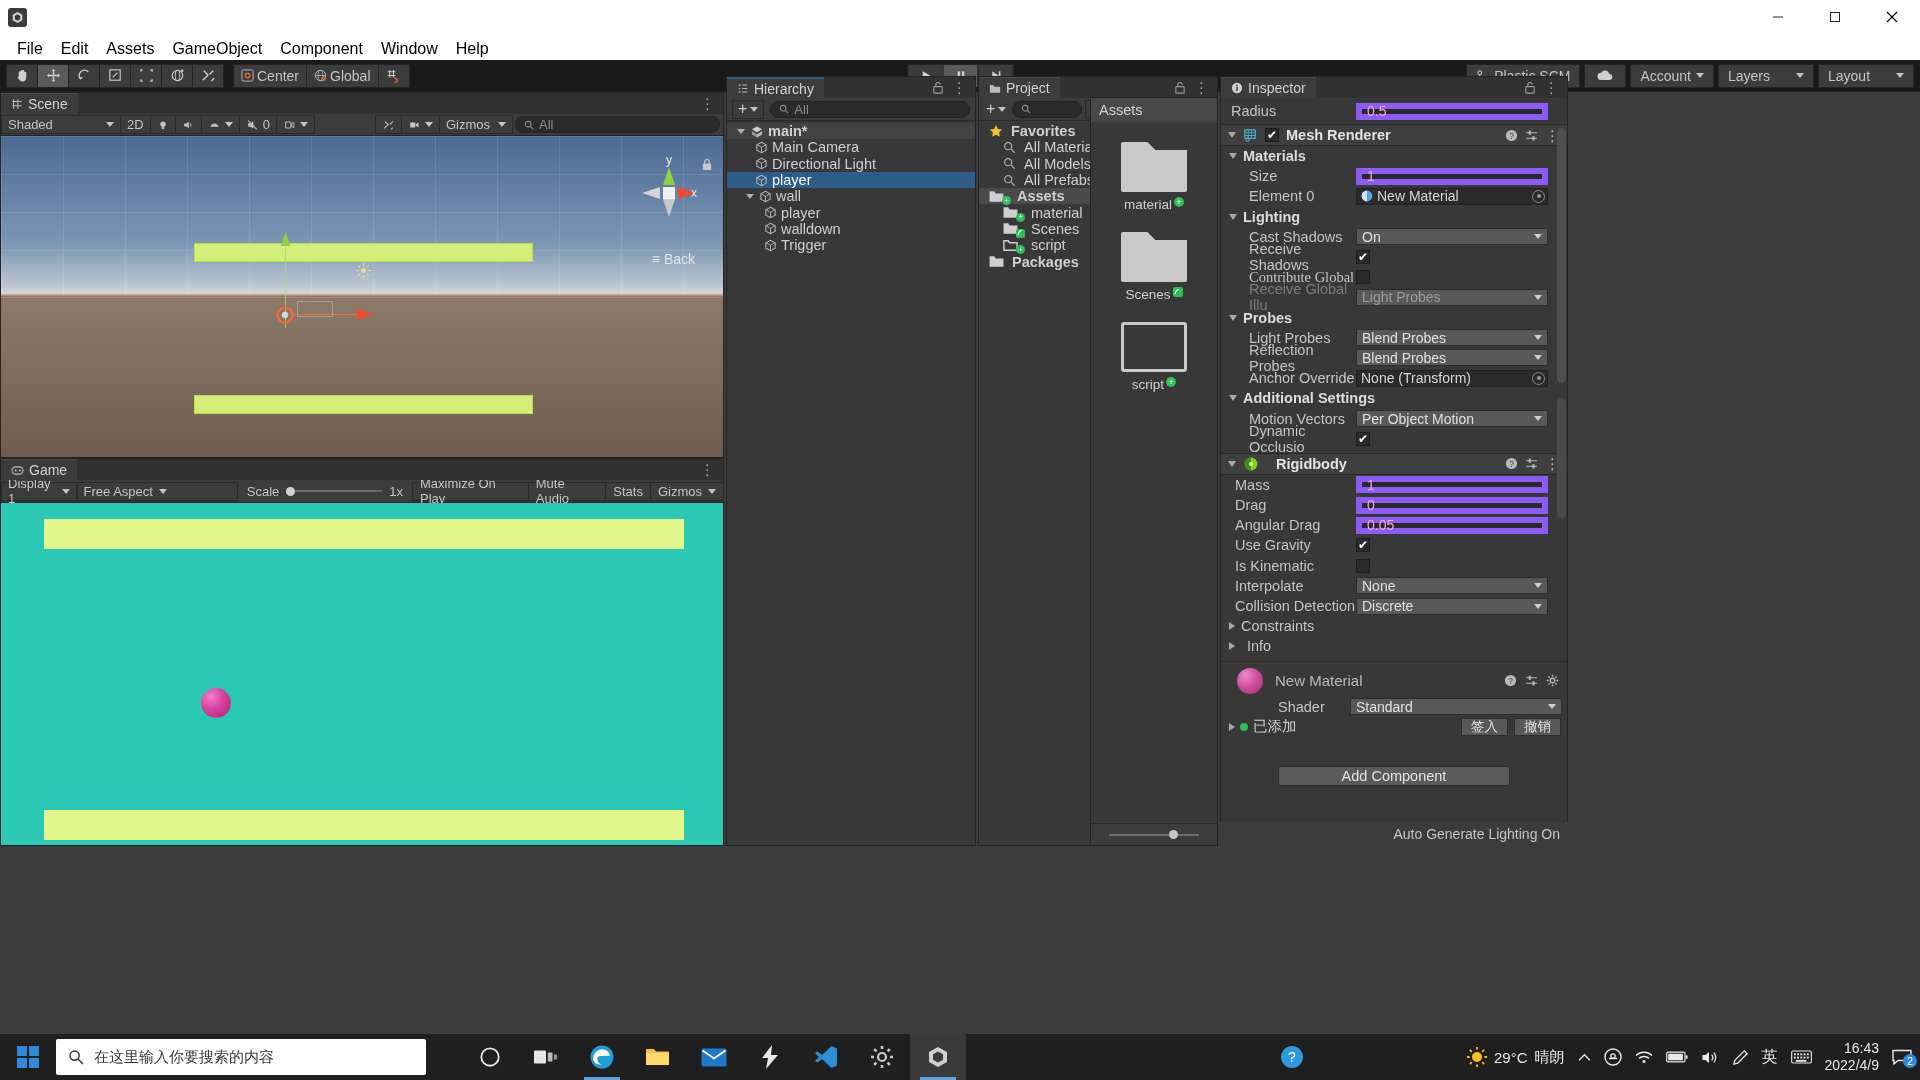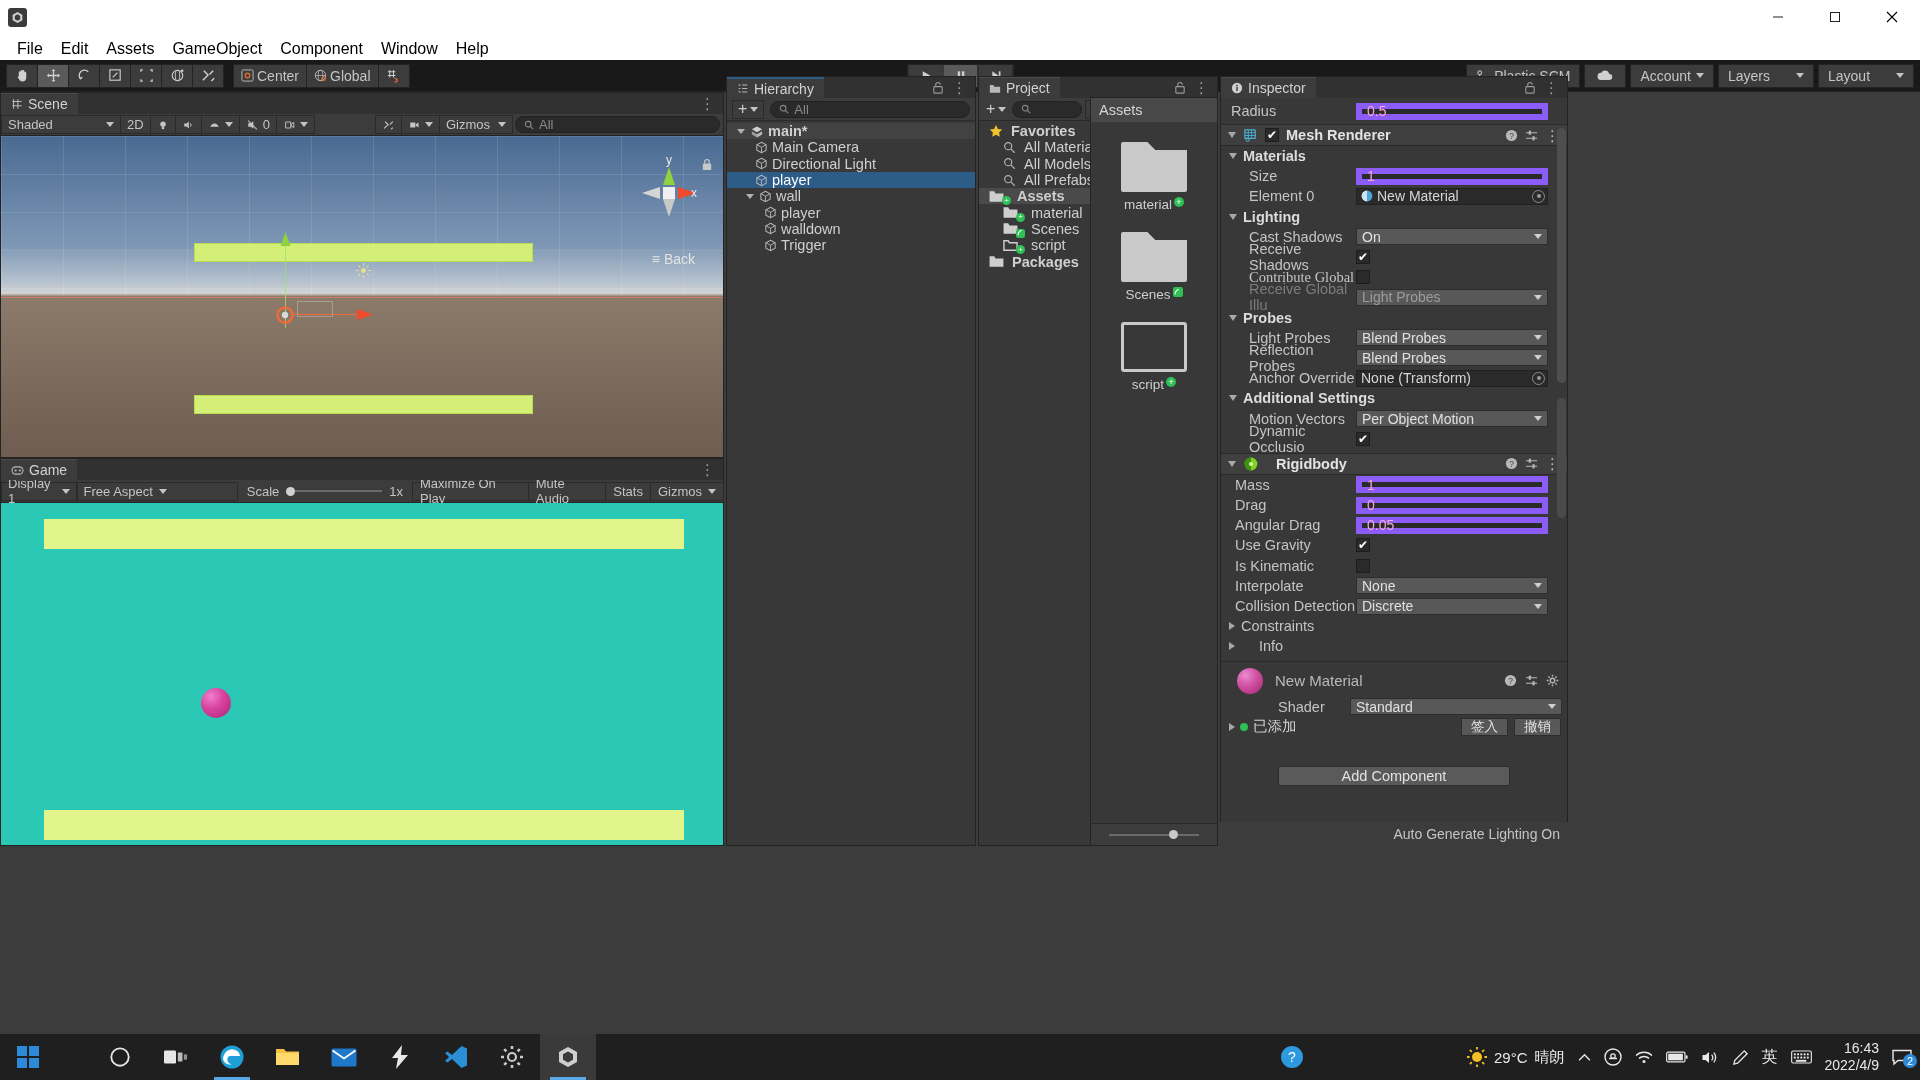--- a/index.html
+++ b/index.html
@@ -1020,21 +1020,21 @@
         <span class="lbl" style="width:121px;">Collision Detection</span>
         <div class="dd" style="width:192px;">
             <span>Discrete</span>
             <span class="arw"></span>
           </div>
       </div>
       <div class="row" style="padding-left:8px;gap:6px;">
         <span class="foldtri r"></span>
         <span>Constraints</span>
       </div>
-      <div class="row" style="padding-left:8px;gap:24px;">
+      <div class="row" style="padding-left:8px;gap:12px;">
         <span class="foldtri r"></span>
         <span>Info</span>
       </div>
 
       <div style="border-top:1px solid #2a2a2a;margin-top:4px;padding-top:6px;position:relative;">
         <div style="display:flex;align-items:center;gap:12px;padding-left:16px;">
           <span class="mat-sphere"></span>
           <span style="color:#b9b9b9;font-size:15px;">New Material</span>
           <span style="margin-left:auto;display:flex;align-items:center;gap:8px;padding-right:8px;color:#b8b8b8;">
             <span>
@@ -1099,20 +1099,27 @@
 
   <div class="taskbar">
     <div class="tb-start">
       <svg width="22" height="22" viewBox="0 0 22 22">
           <rect x="0" y="0" width="10" height="10" fill="#2d8ad8"></rect>
           <rect x="12" y="0" width="10" height="10" fill="#2d8ad8"></rect>
           <rect x="0" y="12" width="10" height="10" fill="#2d8ad8"></rect>
           <rect x="12" y="12" width="10" height="10" fill="#2d8ad8"></rect>
         </svg>
     </div>
+    <div class="tb-search">
+      <svg width="16" height="16" viewBox="0 0 16 16">
+          <circle cx="6.6" cy="6.6" r="4.6" fill="none" stroke="#3a3a3a" stroke-width="1.5"></circle>
+          <path d="M10.2 10.2L15 15" stroke="#3a3a3a" stroke-width="1.5"></path>
+        </svg>
+      <span>在这里输入你要搜索的内容</span>
+    </div>
     <div class="tb-ico" style="margin-left:36px;">
       <svg width="22" height="22" viewBox="0 0 24 24">
           <circle cx="12" cy="12" r="9.5" fill="none" stroke="#e6e6e6" stroke-width="2"></circle>
         </svg>
     </div>
     <div class="tb-ico">
       <svg width="24" height="20" viewBox="0 0 26 20">
           <rect x="0" y="3" width="13" height="14" rx="1.4" fill="#e6e6e6"></rect>
           <rect x="15" y="5" width="5" height="10" rx="1" fill="#bdbdbd"></rect>
           <rect x="21.5" y="7" width="3.5" height="6" rx="1" fill="#8f8f8f"></rect>

